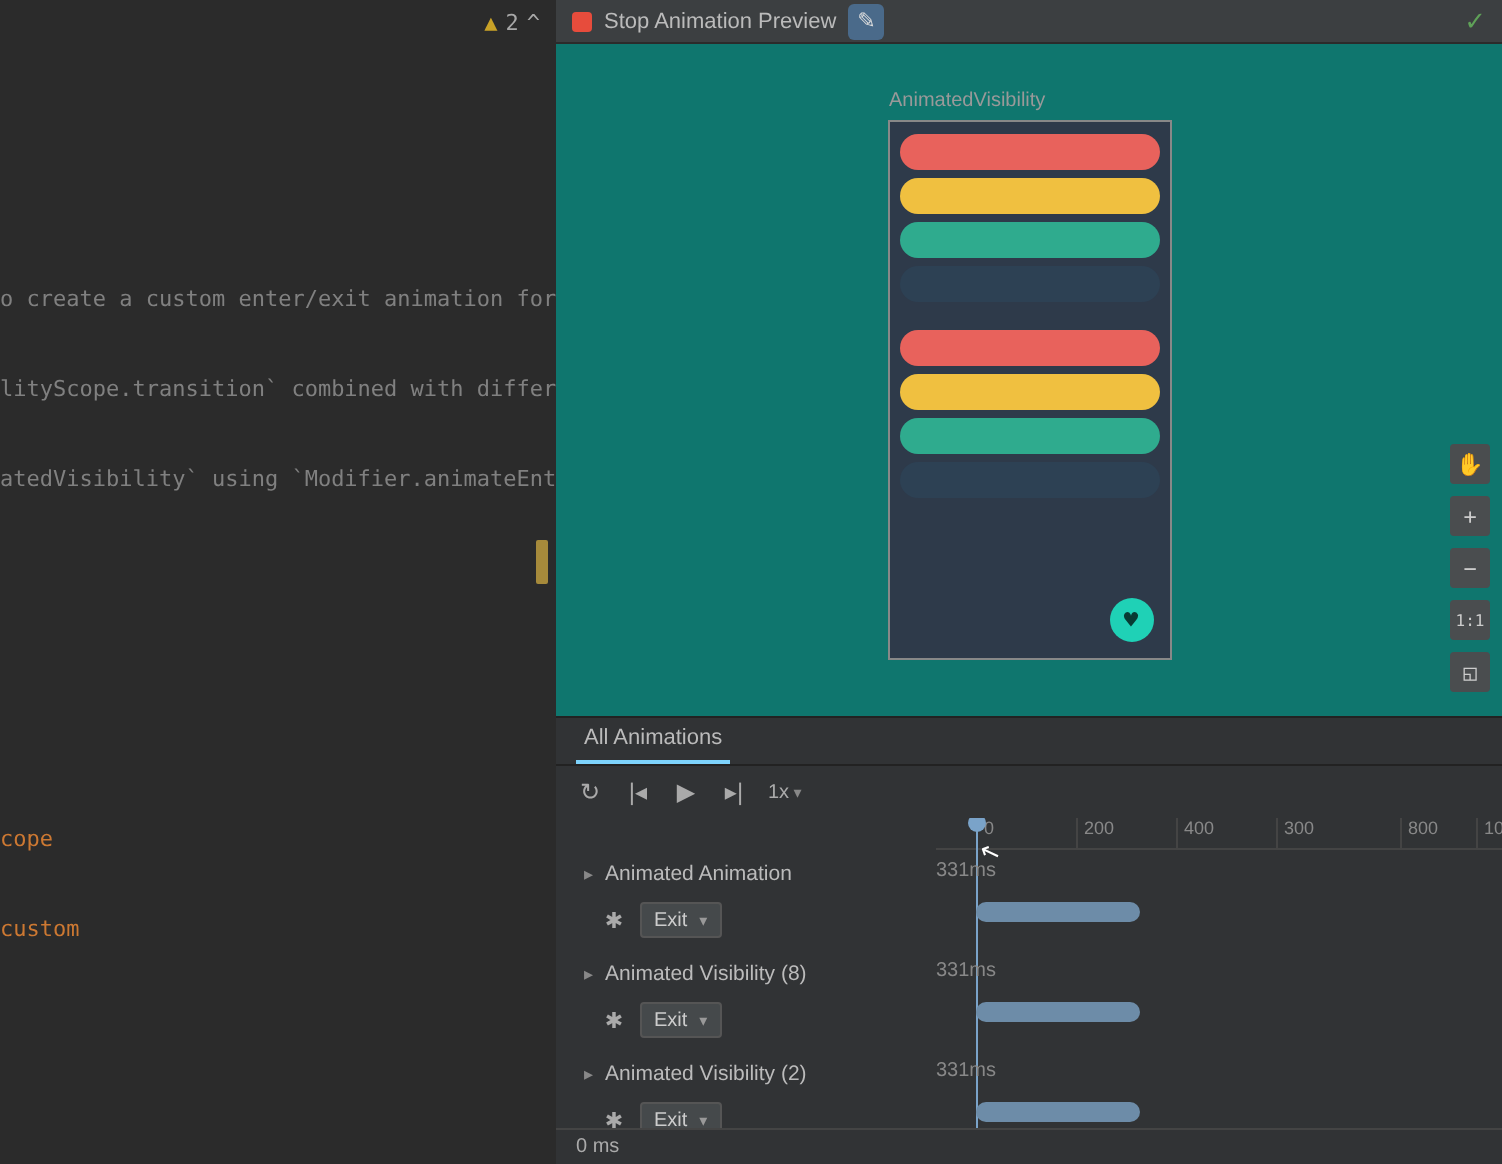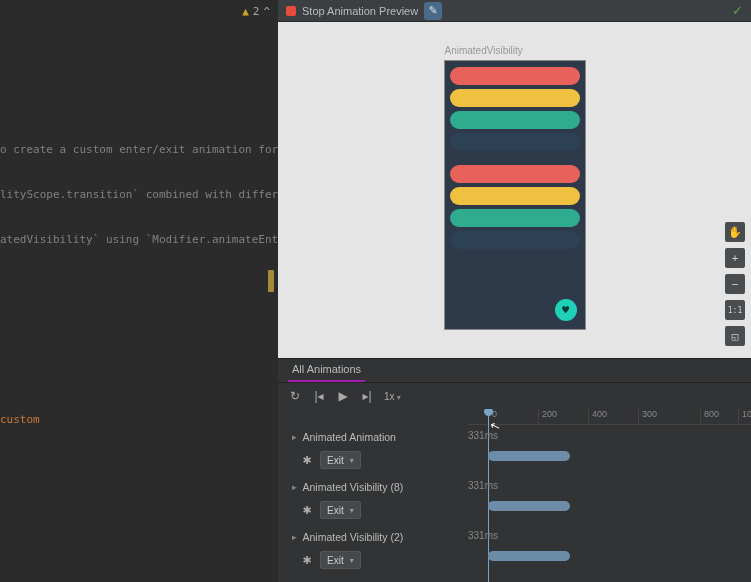--- a/index.html
+++ b/index.html
@@ -64,21 +64,21 @@
   width: 18px; height: 18px;
   background: #4a6a8a;
   border-radius: 3px;
   display: flex; align-items: center; justify-content: center;
   color: #ddd;
 }
 .check { margin-left: auto; color: #5fa158; font-size: 13px; }
 
 .preview-canvas {
   flex: 1;
-  background: #e5e5e5;
+  background: #0f766e;
   position: relative;
   display: flex;
   justify-content: center;
   padding-top: 38px;
   text-align: center;
 }
 .device-frame {
   width: 142px;
   height: 270px;
   border: 1px solid #888;
@@ -142,21 +142,21 @@
   height: 24px;
   display: flex;
   align-items: flex-end;
   padding: 0 10px;
   border-bottom: 1px solid #222;
 }
 .anim-tab {
   color: #bbb;
   font-size: 11px;
   padding: 5px 4px;
-  border-bottom: 2px solid #a21caf;
+  border-bottom: 2px solid #7dd3fc;
 }
 .playback-row {
   height: 26px;
   display: flex;
   align-items: center;
   padding: 0 10px;
   gap: 10px;
   color: #aaa;
   font-size: 12px;
 }
@@ -309,20 +309,21 @@
 
   <div class="code-area">
     <div class="code-line"></div>
     <div class="code-line"></div>
     <div class="code-line cmt">o create a custom enter/exit animation for children of</div>
     <div class="code-line cmt">lityScope.transition` combined with different `Enter</div>
     <div class="code-line cmt">atedVisibility` using `Modifier.animateEnterExit`.</div>
     <div class="code-line"></div>
     <div class="code-line"></div>
     <div class="code-line"></div>
+    <div class="code-line kw">cope</div>
     <div class="code-line kw">custom</div>
     <div class="code-line"></div>
     
     
     
     
     
     
     
     
@@ -450,14 +451,17 @@
                   <span>Exit</span>
                 </div>
             </div>
           </div>
           <div class="dur">331ms</div>
           <div class="track-bar" style="width:82px"></div>
         </div>
       </div>
     </div>
 
+    <div class="foot">
+      <span>0 ms</span>
+    </div>
   </div>
 </div>
 
 </body></html>

